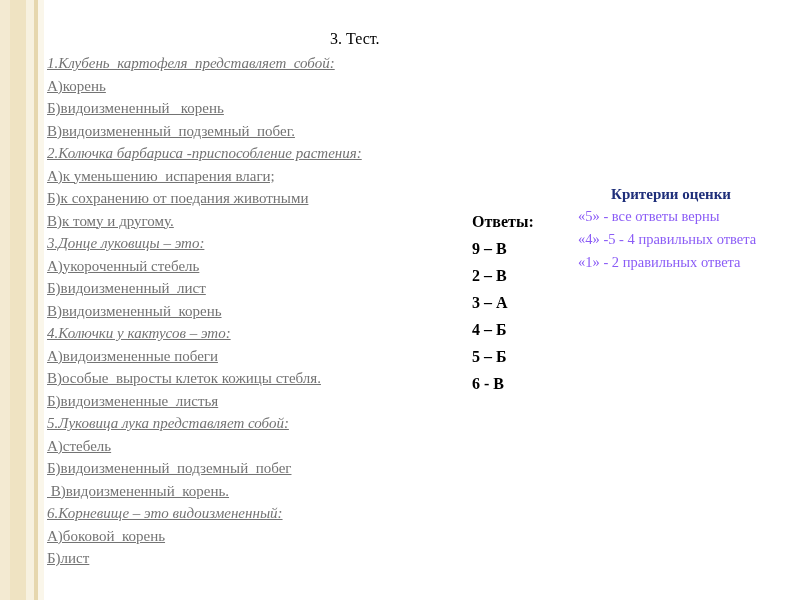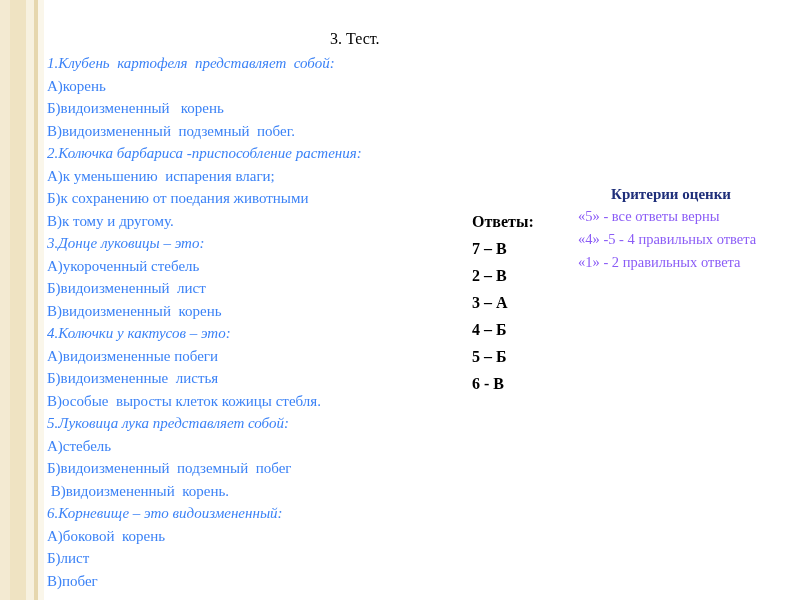--- a/index.html
+++ b/index.html
@@ -45,22 +45,23 @@
 
   .questions {
     position: absolute;
     left: 47px;
     top: 52px;
     width: 400px;
   }
   .q-line {
     font-size: 15px;
     line-height: 22.5px;
-    color: #3b82f6;
+    color: #737373;
     white-space: pre;
+    text-decoration: underline;
   }
   .q-line.italic { font-style: italic; }
 
   .answers {
     position: absolute;
     left: 472px;
     top: 208px;
   }
   .answers .a-head {
     font-size: 16px;
@@ -125,35 +126,34 @@
     <div class="q-line italic">2.Колючка барбариса -приспособление растения:</div>
     <div class="q-line">А)к уменьшению  испарения влаги;</div>
     <div class="q-line">Б)к сохранению от поедания животными</div>
     <div class="q-line">В)к тому и другому.</div>
     <div class="q-line italic">3.Донце луковицы – это:</div>
     <div class="q-line">А)укороченный стебель</div>
     <div class="q-line">Б)видоизмененный  лист</div>
     <div class="q-line">В)видоизмененный  корень</div>
     <div class="q-line italic">4.Колючки у кактусов – это:</div>
     <div class="q-line">А)видоизмененные побеги</div>
+    <div class="q-line">В)особые  выросты клеток кожицы стебля.</div>
     <div class="q-line">Б)видоизмененные  листья</div>
-    <div class="q-line">В)особые  выросты клеток кожицы стебля.</div>
     <div class="q-line italic">5.Луковица лука представляет собой:</div>
     <div class="q-line">А)стебель</div>
     <div class="q-line">Б)видоизмененный  подземный  побег</div>
     <div class="q-line"> В)видоизмененный  корень.</div>
     <div class="q-line italic">6.Корневище – это видоизмененный:</div>
     <div class="q-line">А)боковой  корень</div>
     <div class="q-line">Б)лист</div>
-    <div class="q-line">В)побег</div>
   </div>
 
   <div class="answers">
     <div class="a-head">Ответы:</div>
-    <div class="a-line">7 – В</div>
+    <div class="a-line">9 – В</div>
     <div class="a-line">2 – В</div>
     <div class="a-line">3 – А</div>
     <div class="a-line">4 – Б</div>
     <div class="a-line">5 – Б</div>
     <div class="a-line">6 - В</div>
   </div>
 
   <div class="criteria">
     <div class="criteria-title">Критерии оценки</div>
     <div class="criteria-item">«5»  -  все  ответы  верны</div>

